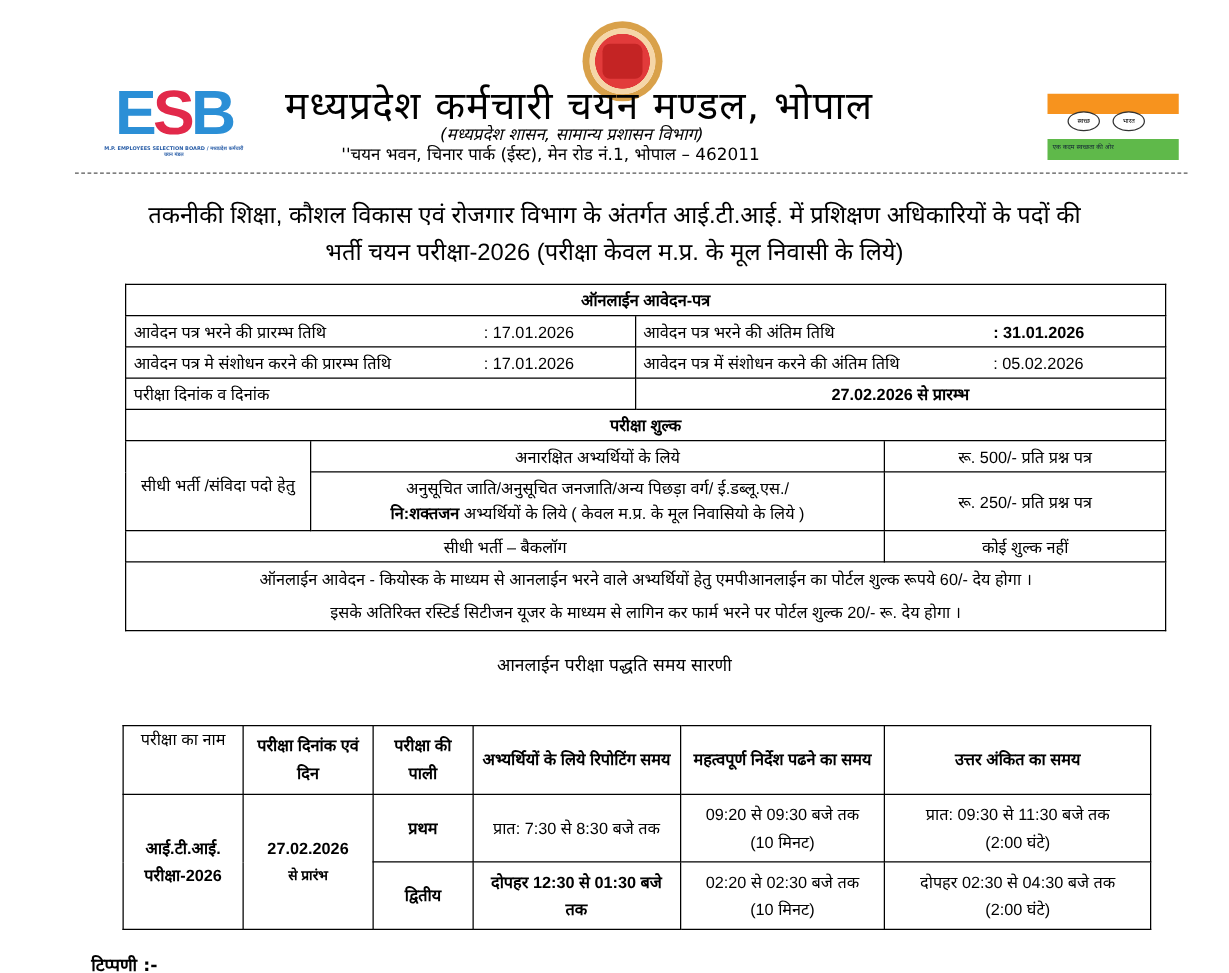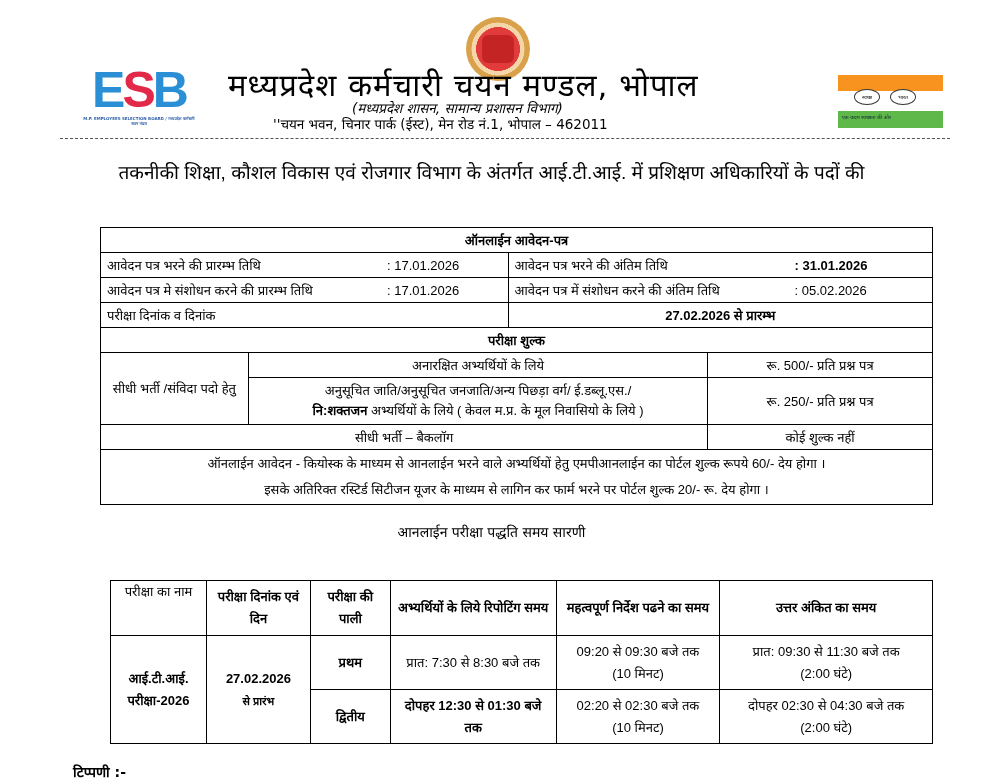--- a/index.html
+++ b/index.html
@@ -22,21 +22,21 @@
   .dash-line{left:60px;top:138px;width:890px;height:0;border-top:1.5px dashed #555;}
   
   .main-title{left:0;top:158px;width:983px;text-align:center;font-size:19px;line-height:30px;font-family:Liberation Sans, sans-serif;}
   
   table{border-collapse:collapse;font-family:"Liberation Sans",sans-serif;}
   td{border:1px solid #000;padding:0 6px;font-size:13px;height:24px;margin-left:36px;}
   .t1{position:absolute;left:100px;top:227px;width:833px;}
   .center{text-align:center;}
   .bold{font-weight:bold;}
   .timetable-caption{left:0;top:522px;width:983px;text-align:center;font-size:14px;}
-  .t2{position:absolute;left:110px;top:580px;width:823px;}
+  .t2{position:absolute;left:98px;top:580px;width:823px;}
   .t2 td{font-size:13px;text-align:center;line-height:22px;}
   .note{left:73px;top:762px;font-size:14px;font-weight:bold;}
 </style>
 </head>
 <body>
 
 <div class="abs esb-logo">
   <div class="esb-letters">
     <span class="e">E</span>
       <span class="s">S</span>
@@ -56,20 +56,21 @@
 <div class="abs swachh">
   <div class="glass" style="left:16px">स्वच्छ</div>
   <div class="glass" style="left:52px">भारत</div>
   <div class="tag">एक कदम स्वच्छता की ओर</div>
 </div>
 
 <div class="abs dash-line"></div>
 
 <div class="abs main-title">
   <div>तकनीकी शिक्षा, कौशल विकास एवं रोजगार विभाग के अंतर्गत आई.टी.आई. में प्रशिक्षण अधिकारियों के पदों की</div>
+  <div>भर्ती चयन परीक्षा-2026 (परीक्षा केवल म.प्र. के मूल निवासी के लिये)</div>
 </div>
 
 <table class="t1">
   <colgroup>
       <col style="width:148px">
       <col style="width:260px">
       <col style="width:200px">
       <col style="width:225px">
     </colgroup>
   <tbody>

